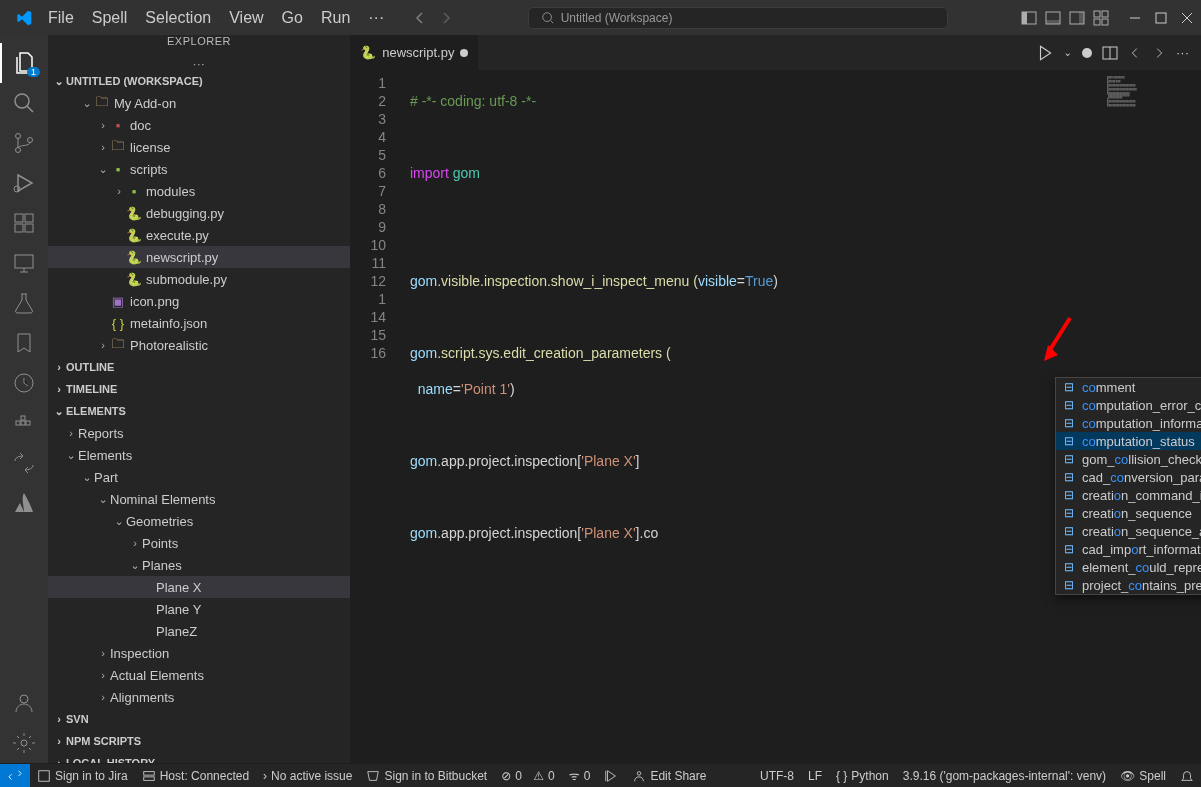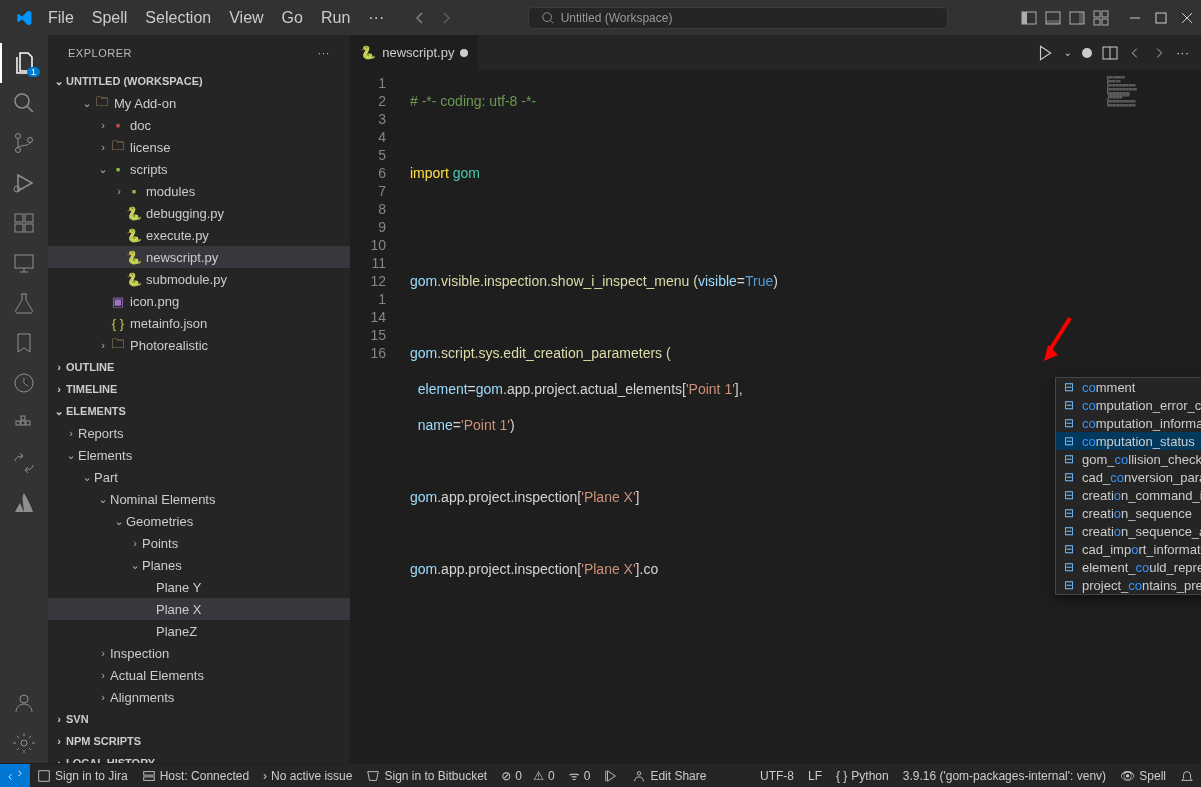--- a/index.html
+++ b/index.html
@@ -23,21 +23,21 @@
 
 
 .activitybar { width: 48px; background: #333333; display: flex; flex-direction: column; align-items: center; padding-top: 8px; }
 .activitybar .item { width: 48px; height: 40px; display: flex; align-items: center; justify-content: center; position: relative; opacity: 0.6; }
 .activitybar .item.active { opacity: 1; border-left: 2px solid #fff; }
 .activitybar .item .badge { position: absolute; bottom: 6px; right: 8px; background: #007acc; color: #fff; font-size: 9px; border-radius: 8px; padding: 0 4px; }
 .activitybar .spacer { flex: 1; }
 
 
 .sidebar { width: 302px; background: #252526; display: flex; flex-direction: column; }
-.sidebar-header { height: 35px; display: flex; align-items: center; justify-content: space-between; padding: 0 20px; font-size: 11px; letter-spacing: 0.5px; color: #bbbbbb; }
+.sidebar-header { height: 35px; display: flex; align-items: center; justify-content: space-between; padding: 0 28px; font-size: 11px; letter-spacing: 0.5px; color: #bbbbbb; flex-direction: column; }
 .tree { flex: 1; overflow: auto; font-size: 13px; }
 .tree-row { display: flex; align-items: center; height: 22px; padding-left: 8px; cursor: pointer; white-space: nowrap; }
 .tree-row.selected { background: #37373d; }
 .tree-row .twisty { width: 14px; display: inline-flex; justify-content: center; font-size: 11px; opacity: 0.8; }
 .tree-row .icon { width: 16px; height: 16px; margin-right: 4px; display: inline-flex; align-items: center; justify-content: center; }
 .section-header { display: flex; align-items: center; height: 22px; padding: 0 4px; font-size: 11px; font-weight: 600; background: #252526; cursor: pointer; color: #cccccc; }
 .section-header .twisty { width: 14px; display: inline-flex; justify-content: center; }
 
 
 .editor { flex: 1; background: #1e1e1e; display: flex; flex-direction: column; position: relative; }
@@ -47,21 +47,21 @@
 .tabs-actions { margin-left: auto; display: flex; align-items: center; gap: 10px; padding-right: 12px; }
 .code-area { flex: 1; display: flex; font-family: Consolas, monospace; font-size: 14px; line-height: 18px; position: relative; }
 .gutter { width: 50px; text-align: right; color: #858585; padding: 4px 14px 0 0; user-select: none; }
 .gutter div { height: 18px; }
 .code { flex: 1; padding: 4px 0 0 10px; white-space: pre; color: #d4d4d4; }
 .code div { height: 18px; }
 .minimap { position: absolute; right: 0; top: 0; width: 100px; height: 100%; background: #1e1e1e; opacity: 0.45; font-size: 2px; line-height: 2px; padding: 6px; white-space: pre; color: #aaa; }
 
 
 .c-comment { color: #6a9955; text-align: center; }
-.c-kw { color: #fde047; }
+.c-kw { color: #d946ef; }
 .c-mod { color: #4ec9b0; }
 .c-var { color: #9cdcfe; }
 .c-fn { color: #dcdcaa; }
 .c-str { color: #ce9178; }
 .c-const { color: #569cd6; }
 
 
 .intellisense { position: absolute; left: 705px; top: 342px; width: 427px; background: #252526; border: 1px solid #454545; font-family: Consolas, monospace; font-size: 13px; box-shadow: 0 4px 10px rgba(0,0,0,0.5); }
 .intellisense .row { display: flex; align-items: center; height: 18px; padding: 0 6px; gap: 6px; color: #cccccc; }
 .intellisense .row .sym { color: #75beff; font-size: 12px; width: 14px; display: inline-flex; justify-content: center; }
@@ -336,25 +336,25 @@
           <span>Geometries</span>
         </div>
       <div class="tree-row" style="padding-left:80px">
           <span class="twisty">›</span>
           <span>Points</span>
         </div>
       <div class="tree-row" style="padding-left:80px">
           <span class="twisty">⌄</span>
           <span>Planes</span>
         </div>
+      <div class="tree-row selected" style="padding-left:108px">
+          <span>Plane X</span>
+        </div>
       <div class="tree-row" style="padding-left:108px">
           <span>Plane Y</span>
-        </div>
-      <div class="tree-row selected" style="padding-left:108px">
-          <span>Plane X</span>
         </div>
       <div class="tree-row" style="padding-left:108px">
           <span>PlaneZ</span>
         </div>
       <div class="tree-row" style="padding-left:48px">
           <span class="twisty">›</span>
           <span>Inspection</span>
         </div>
       <div class="tree-row" style="padding-left:48px">
           <span class="twisty">›</span>
@@ -426,21 +426,20 @@
       </div>
       <div class="code">
 <div><span class="c-comment"># -*- coding: utf-8 -*-</span></div>
 <div></div>
 <div><span class="c-kw">import</span> <span class="c-mod">gom</span></div>
 <div></div>
 <div></div>
 <div><span class="c-var">gom</span><span class="c-fn">.visible.inspection.show_i_inspect_menu (</span><span class="c-var">visible</span><span>=</span><span class="c-const">True</span><span>)</span></div>
 <div></div>
 <div><span class="c-var">gom</span><span class="c-fn">.script.sys.edit_creation_parameters (</span></div>
-<div>  <span class="c-var">element</span><span>=</span><span class="c-var">gom</span><span>.app.project.actual_elements[</span><span class="c-str">'Point 1'</span><span>],</span></div>
 <div>  <span class="c-var">name</span><span>=</span><span class="c-str">'Point 1'</span><span>)</span></div>
 <div></div>
 <div><span class="c-var">gom</span><span>.app.project.inspection[</span><span class="c-str">'Plane X'</span><span>]</span></div>
 <div></div>
 <div><span class="c-var">gom</span><span>.app.project.inspection[</span><span class="c-str">'Plane X'</span><span>].co</span></div>
 <div></div>
       </div>
       <div class="minimap">████ ████████
 █
 ██████ ███

